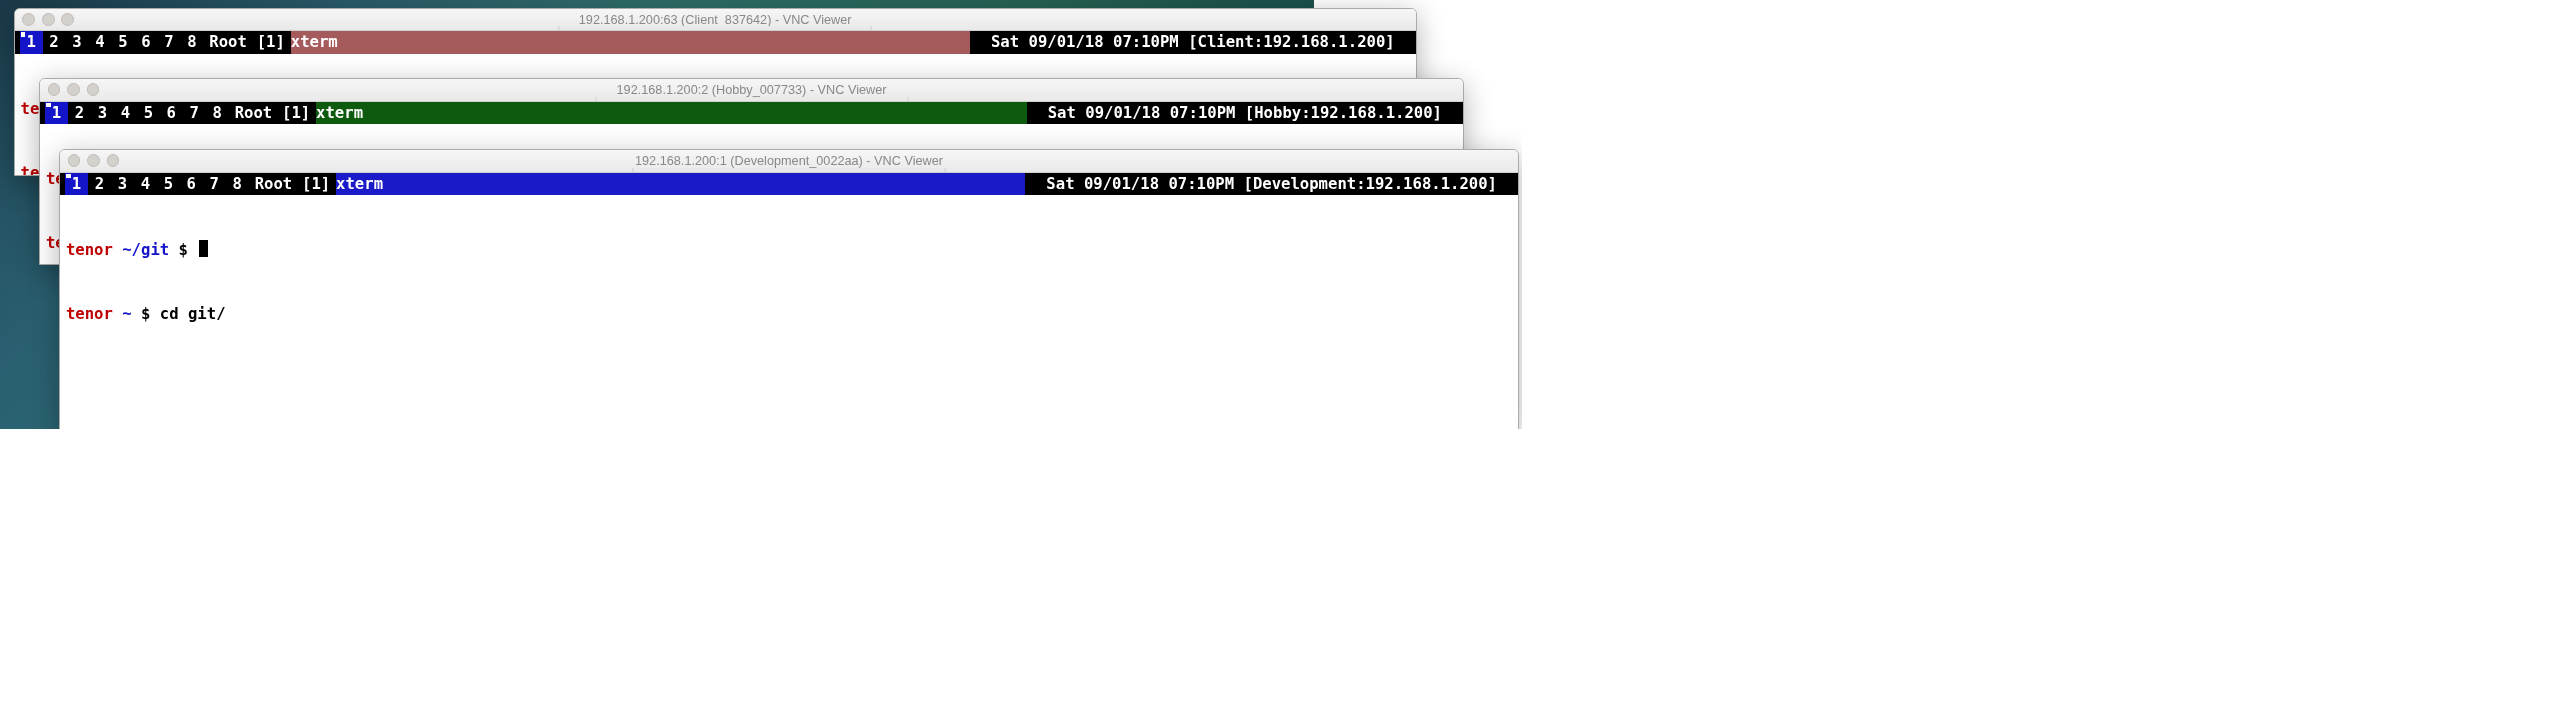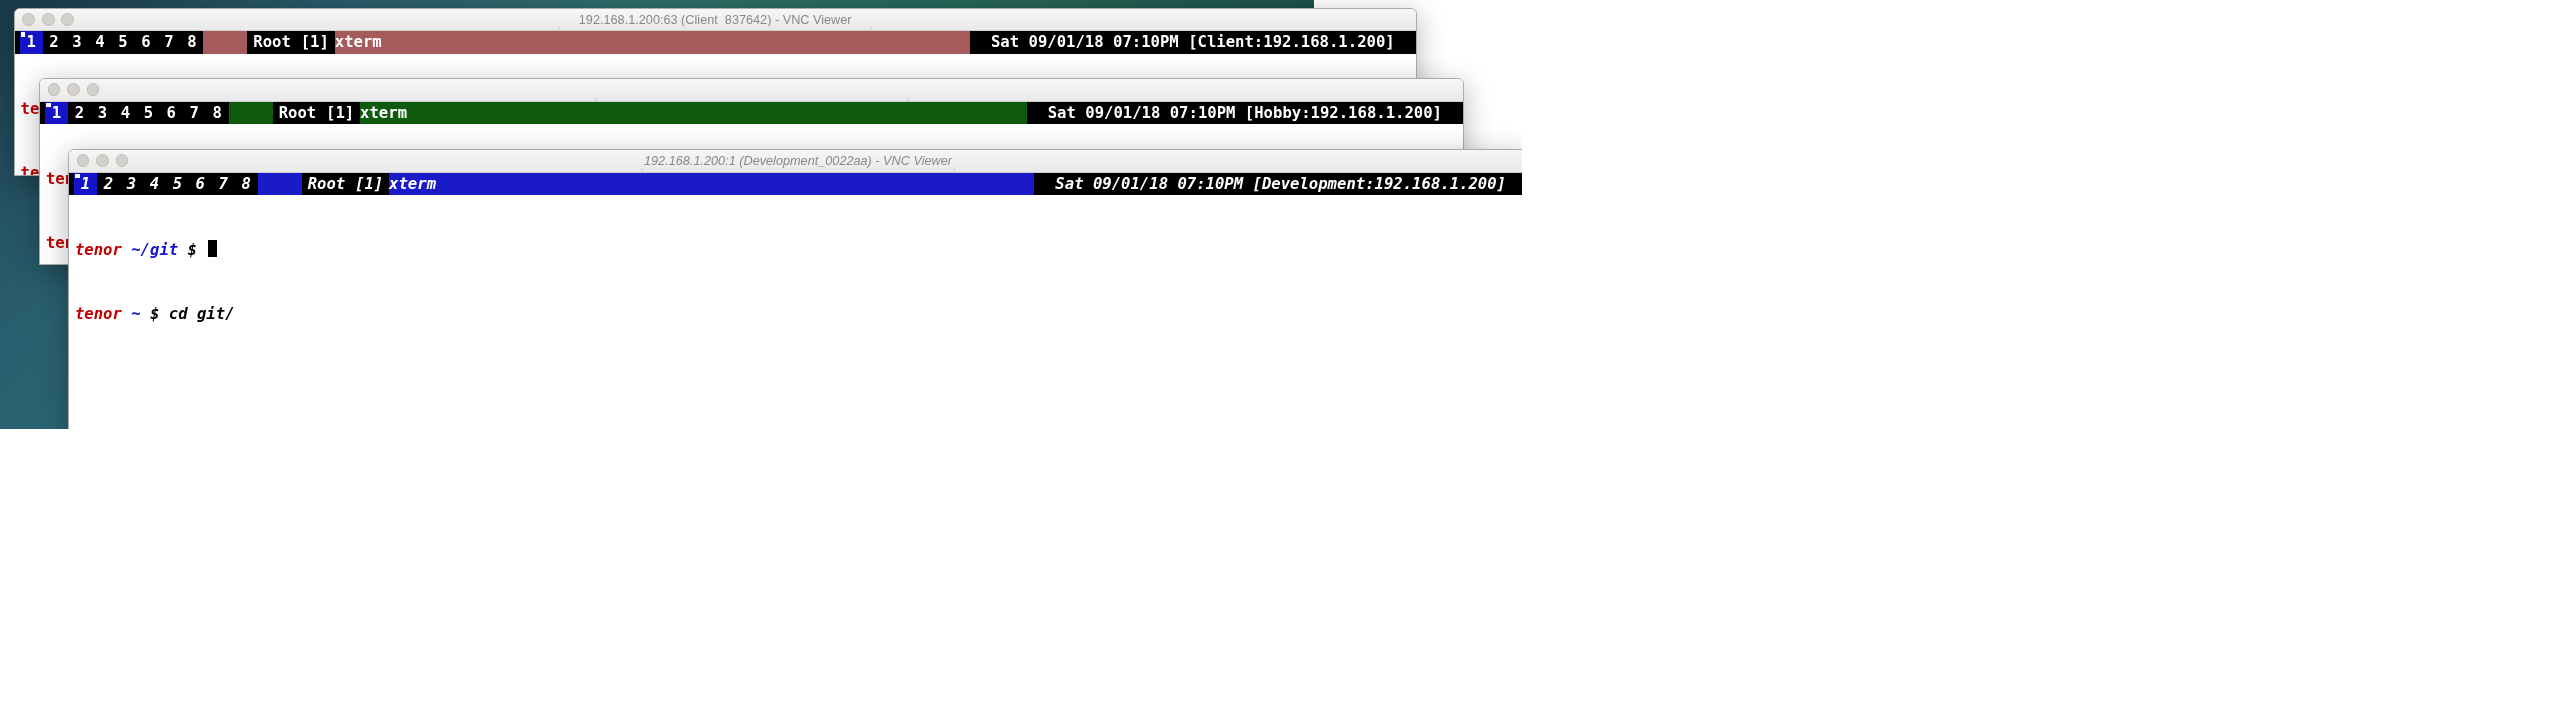--- a/index.html
+++ b/index.html
@@ -85,21 +85,20 @@
     position: absolute;
     top: 1px;
     left: 1px;
     width: 4.9px;
     height: 4.9px;
     background: #fff;
   }
   .xterm-bar .root {
     background: #000;
     padding: 0 9.8px 0 5.9px;
-    margin-left: 44px;
   }
   .xterm-bar .count {
     background: #000;
     padding: 0 5.9px 0 0;
   }
   .xterm-bar .app {
     padding: 0 0;
     flex: 0 0 auto;
   }
   .xterm-bar .spacer {
@@ -189,20 +188,21 @@
     </div>
   </div>
 
   <div class="vnc-window" style="left:39px; top:78px; width:1423px; height:185px;">
     <div class="mac-titlebar">
       <div class="traffic-lights">
         <div class="tl"></div>
         <div class="tl"></div>
         <div class="tl"></div>
       </div>
+      <div class="mac-title">192.168.1.200:2 (Hobby_007733) - VNC Viewer</div>
       <div class="titlebar-handle"></div>
     </div>
     <div class="xterm-bar" style="background:#0e5a0e;">
       <div class="bar-left-edge"></div>
       <div class="workspaces">
         <span class="ws active">1</span>
         <span class="ws">2</span>
         <span class="ws">3</span>
         <span class="ws">4</span>
         <span class="ws">5</span>
@@ -215,21 +215,21 @@
       <span class="app">xterm</span>
       <span class="spacer"></span>
       <span class="clock">Sat 09/01/18 07:10PM [Hobby:192.168.1.200]</span>
     </div>
     <div class="terminal-body">
       <div><span class="t-host">tenor</span><span class="t-path"> ~ </span><span class="t-dollar">$ </span><span class="t-cmd">cd hobbies/</span></div>
       <div><span class="t-host">tenor</span><span class="t-path"> ~/hobbies </span><span class="t-dollar">$ </span><span class="t-cmd"></span><span class="cursor-block"></span></div>
     </div>
   </div>
 
-  <div class="vnc-window" style="left:68px; top:149px; width:1458px; height:280px;font-style:italic;">
+  <div class="vnc-window" style="left:59px; top:149px; width:1458px; height:280px;">
     <div class="mac-titlebar">
       <div class="traffic-lights">
         <div class="tl"></div>
         <div class="tl"></div>
         <div class="tl"></div>
       </div>
       <div class="mac-title">192.168.1.200:1 (Development_0022aa) - VNC Viewer</div>
       <div class="titlebar-handle"></div>
     </div>
     <div class="xterm-bar" style="background:#1a1ac8;">

